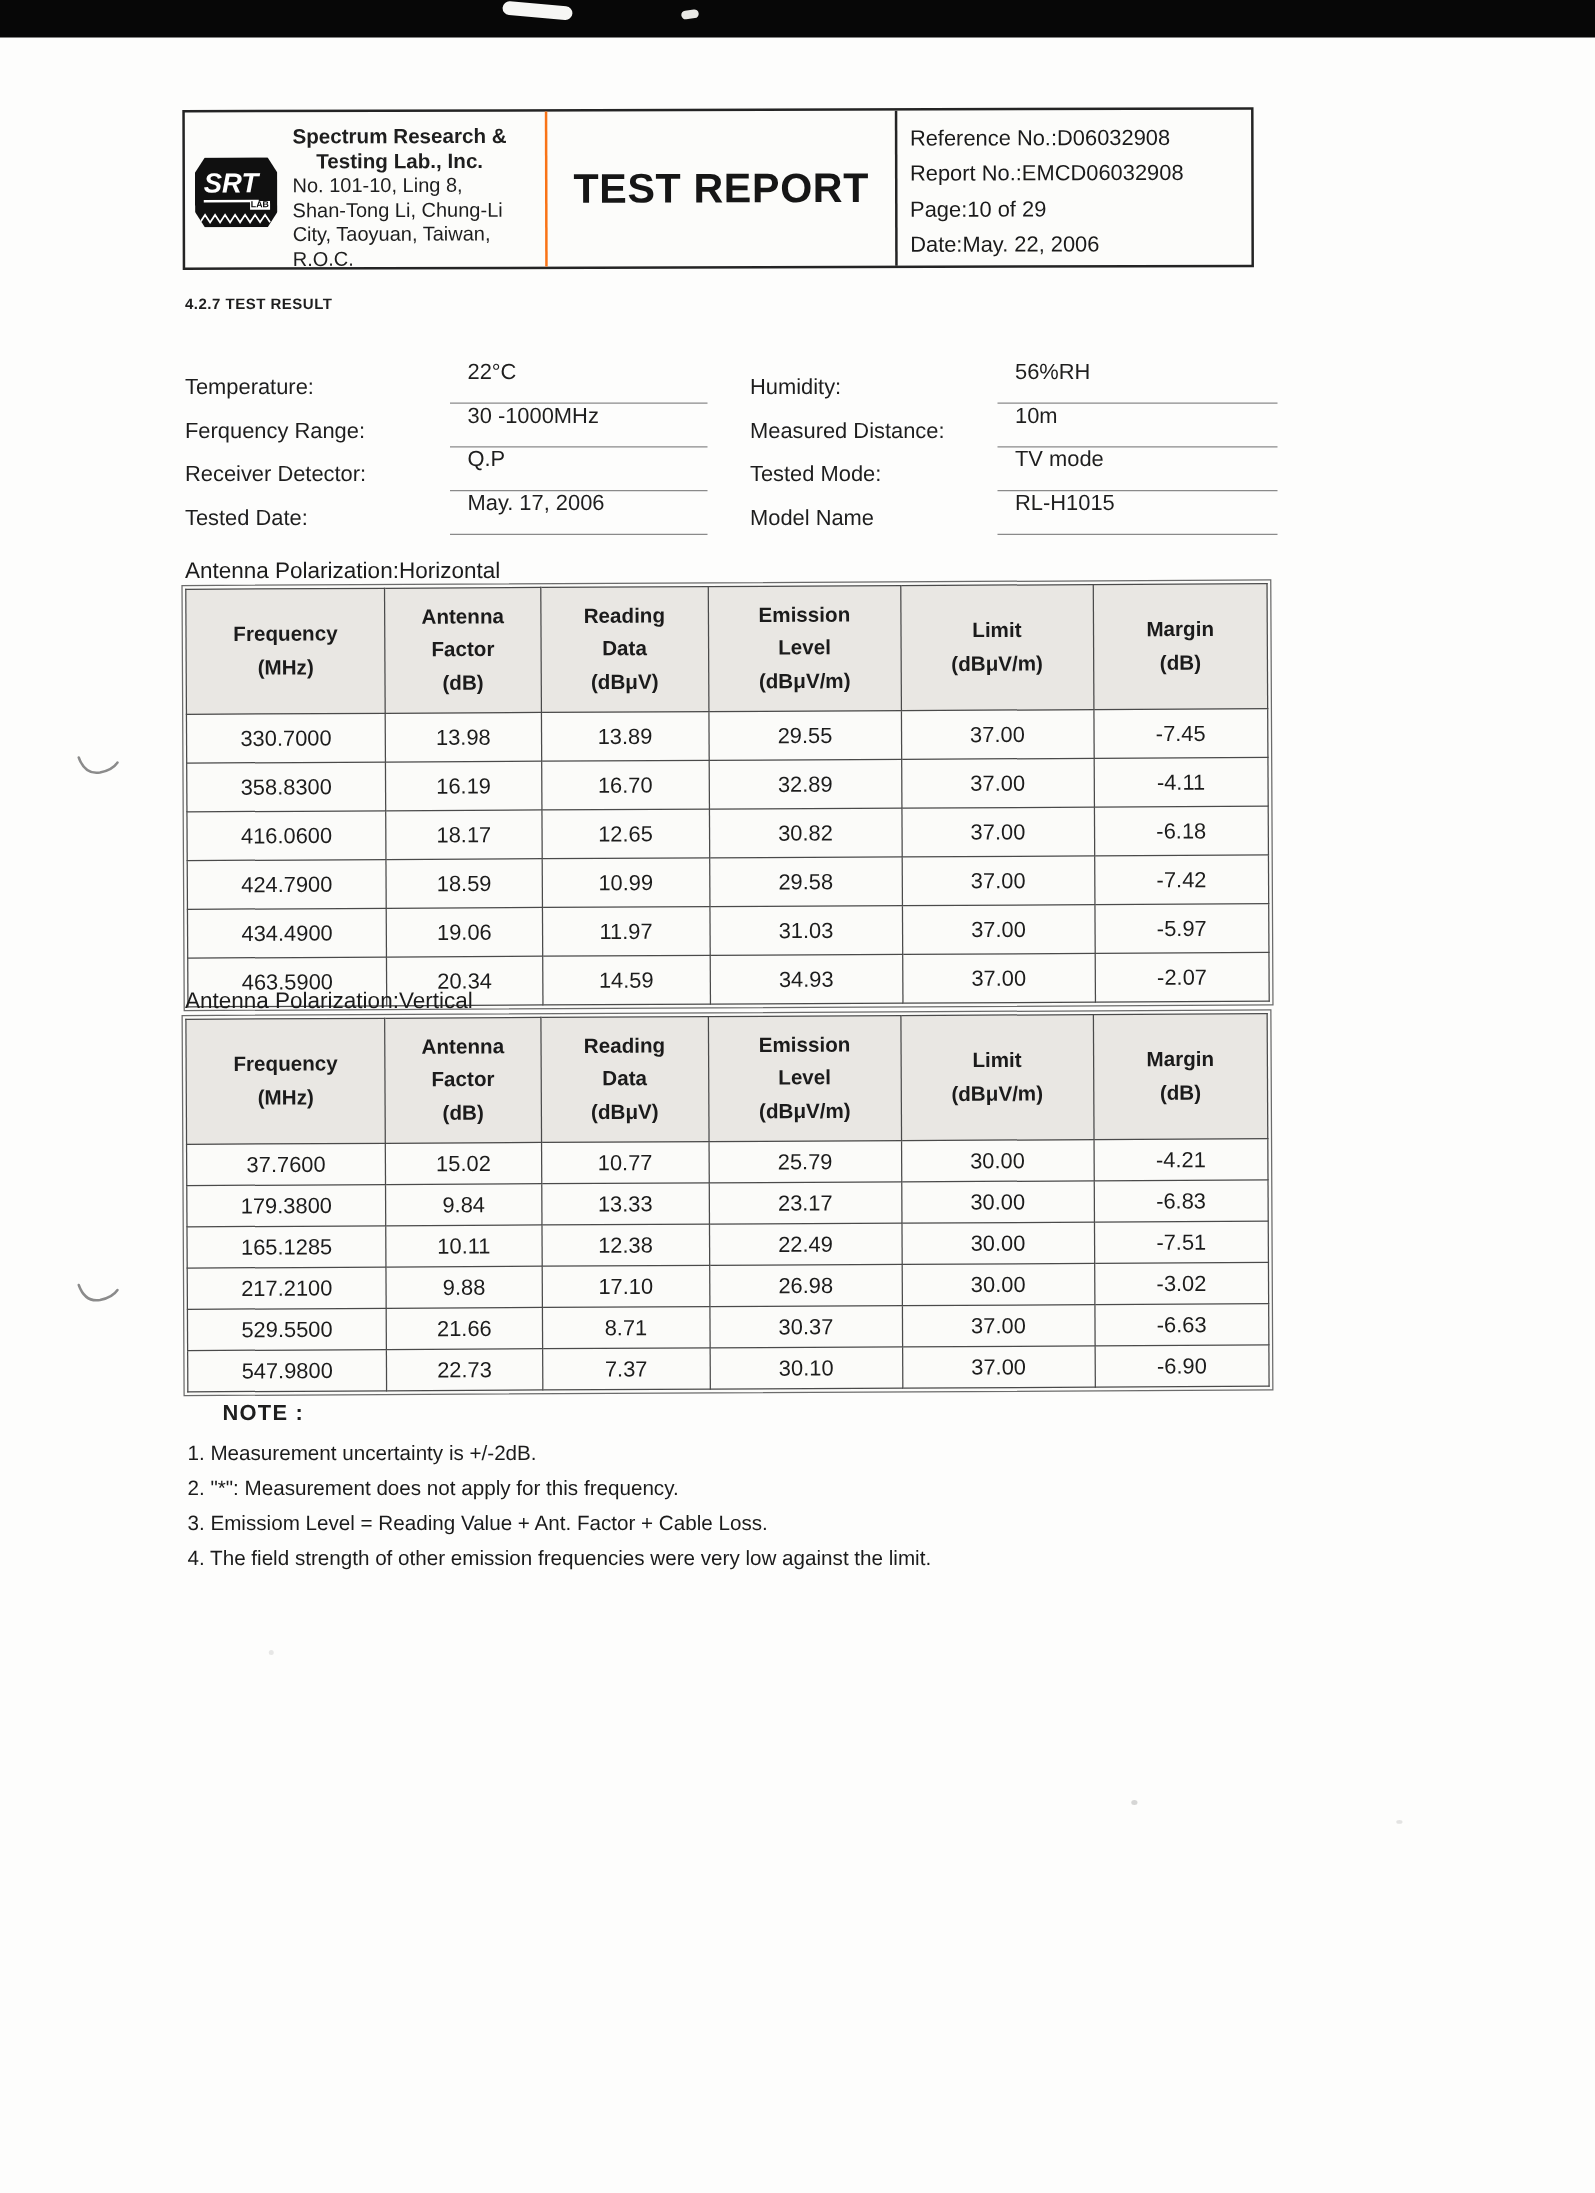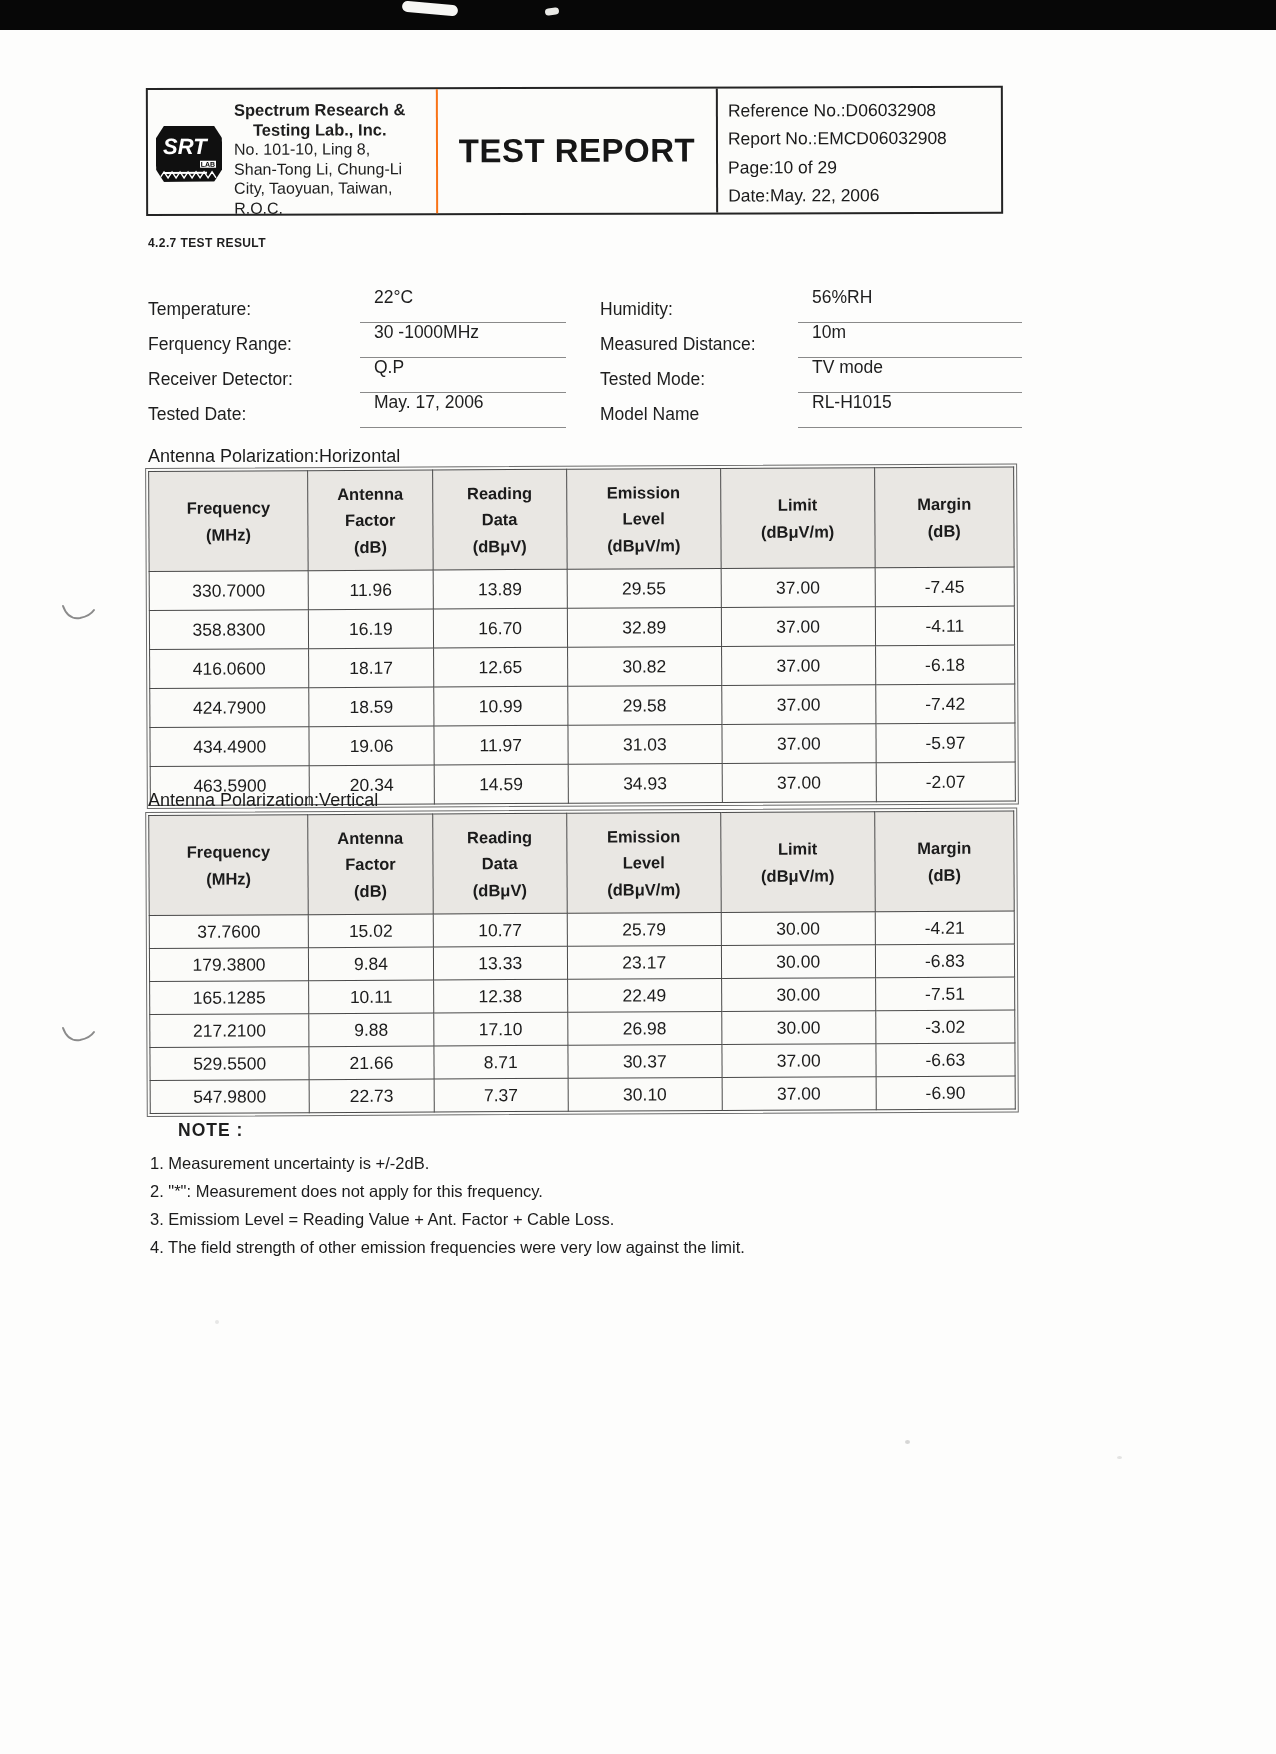--- a/index.html
+++ b/index.html
@@ -21,21 +21,21 @@
     position:absolute;left:146px;top:88px;width:853px;height:124px;
     border:2px solid #242424;display:flex;background:#fcfcfa;
     transform:rotate(-0.15deg);transform-origin:0 50%;
   }
   .hdr-left{width:288px;display:flex;align-items:flex-start;padding:8px 4px 4px 8px;box-sizing:border-box;}
   .logo{
     width:66px;height:56px;background:#101010;margin-top:28px;
     clip-path:polygon(12% 0,88% 0,100% 22%,100% 78%,88% 100%,12% 100%,0 78%,0 22%);
     position:relative;flex:none;
   }
-  .logo .srt{position:absolute;left:7px;top:8px;color:#fff;font-weight:bold;font-style:italic;font-size:22px;letter-spacing:0px;border-bottom:2px solid #fff;padding-bottom:12px;}
+  .logo .srt{position:absolute;left:7px;top:8px;color:#fff;font-weight:bold;font-style:italic;font-size:22px;letter-spacing:0px;border-bottom:2px solid #fff;padding-bottom:0px;}
   .logo .lab{position:absolute;right:6px;bottom:14px;background:#fff;color:#000;font-size:7px;font-weight:bold;padding:0 1px;}
   .logo svg{position:absolute;left:4px;bottom:2px;}
   .company{margin-left:12px;line-height:1.22;padding-top:2px;}
   .company .bold-lines div{font-weight:bold;font-size:16.5px;text-align:center;}
   .company .addr-lines div{font-size:16px;}
   .hdr-center{width:278px;border-left:2px solid #f97316;display:flex;align-items:center;justify-content:center;}
   .hdr-title{font-size:33px;font-weight:bold;letter-spacing:0.5px;color:#161616;}
   .hdr-right{flex:1;border-left:2px solid #242424;padding:8px 0 0 10px;box-sizing:border-box;}
   .hdr-right div{font-size:17.5px;line-height:1.62;color:#1a1a1a;}
 
@@ -204,21 +204,21 @@
                 </th>
                 <th>
                   <div>Margin</div>
                   <div>(dB)</div>
                 </th>
               </tr>
             </thead>
             <tbody>
               <tr>
                 <td>330.7000</td>
-                <td>11.96</td>
+                <td>13.98</td>
                 <td>13.89</td>
                 <td>29.55</td>
                 <td>37.00</td>
                 <td>-7.45</td>
               </tr>
               <tr>
                 <td>358.8300</td>
                 <td>16.19</td>
                 <td>16.70</td>
                 <td>32.89</td>

